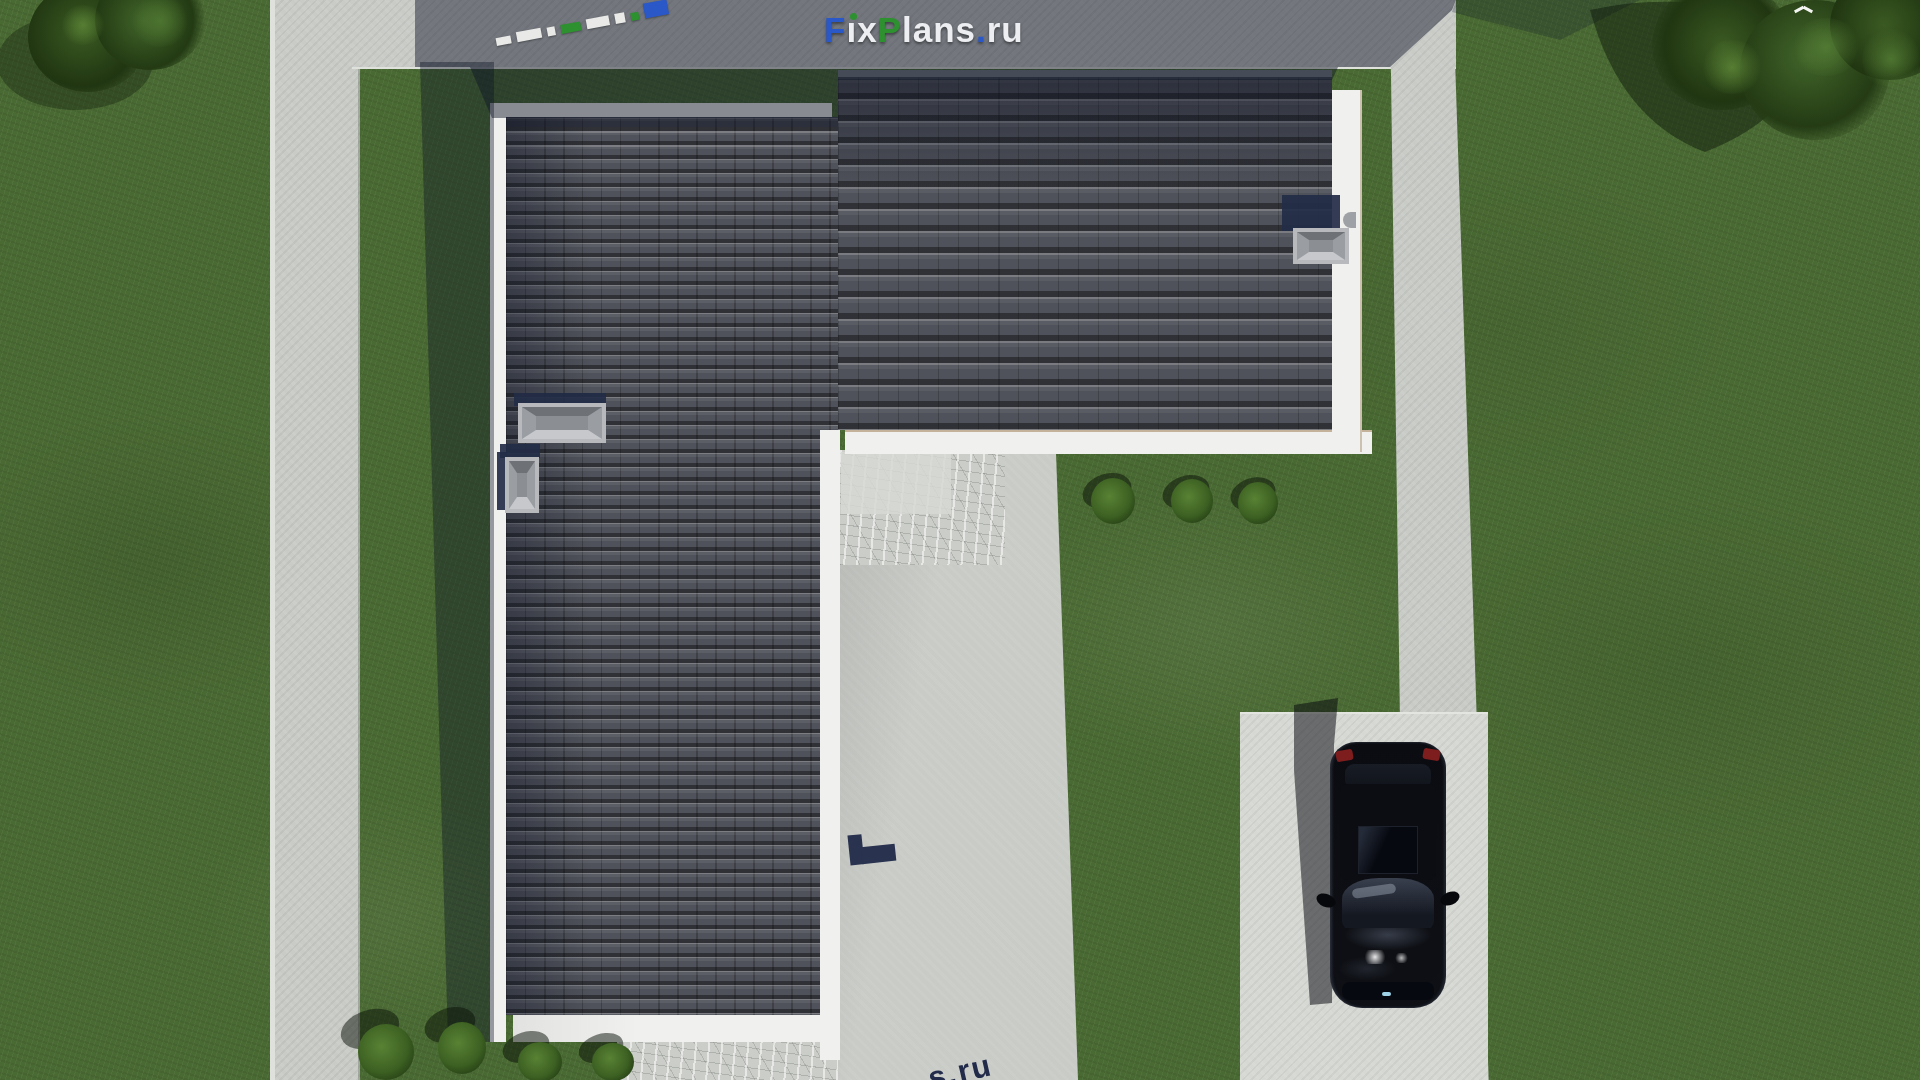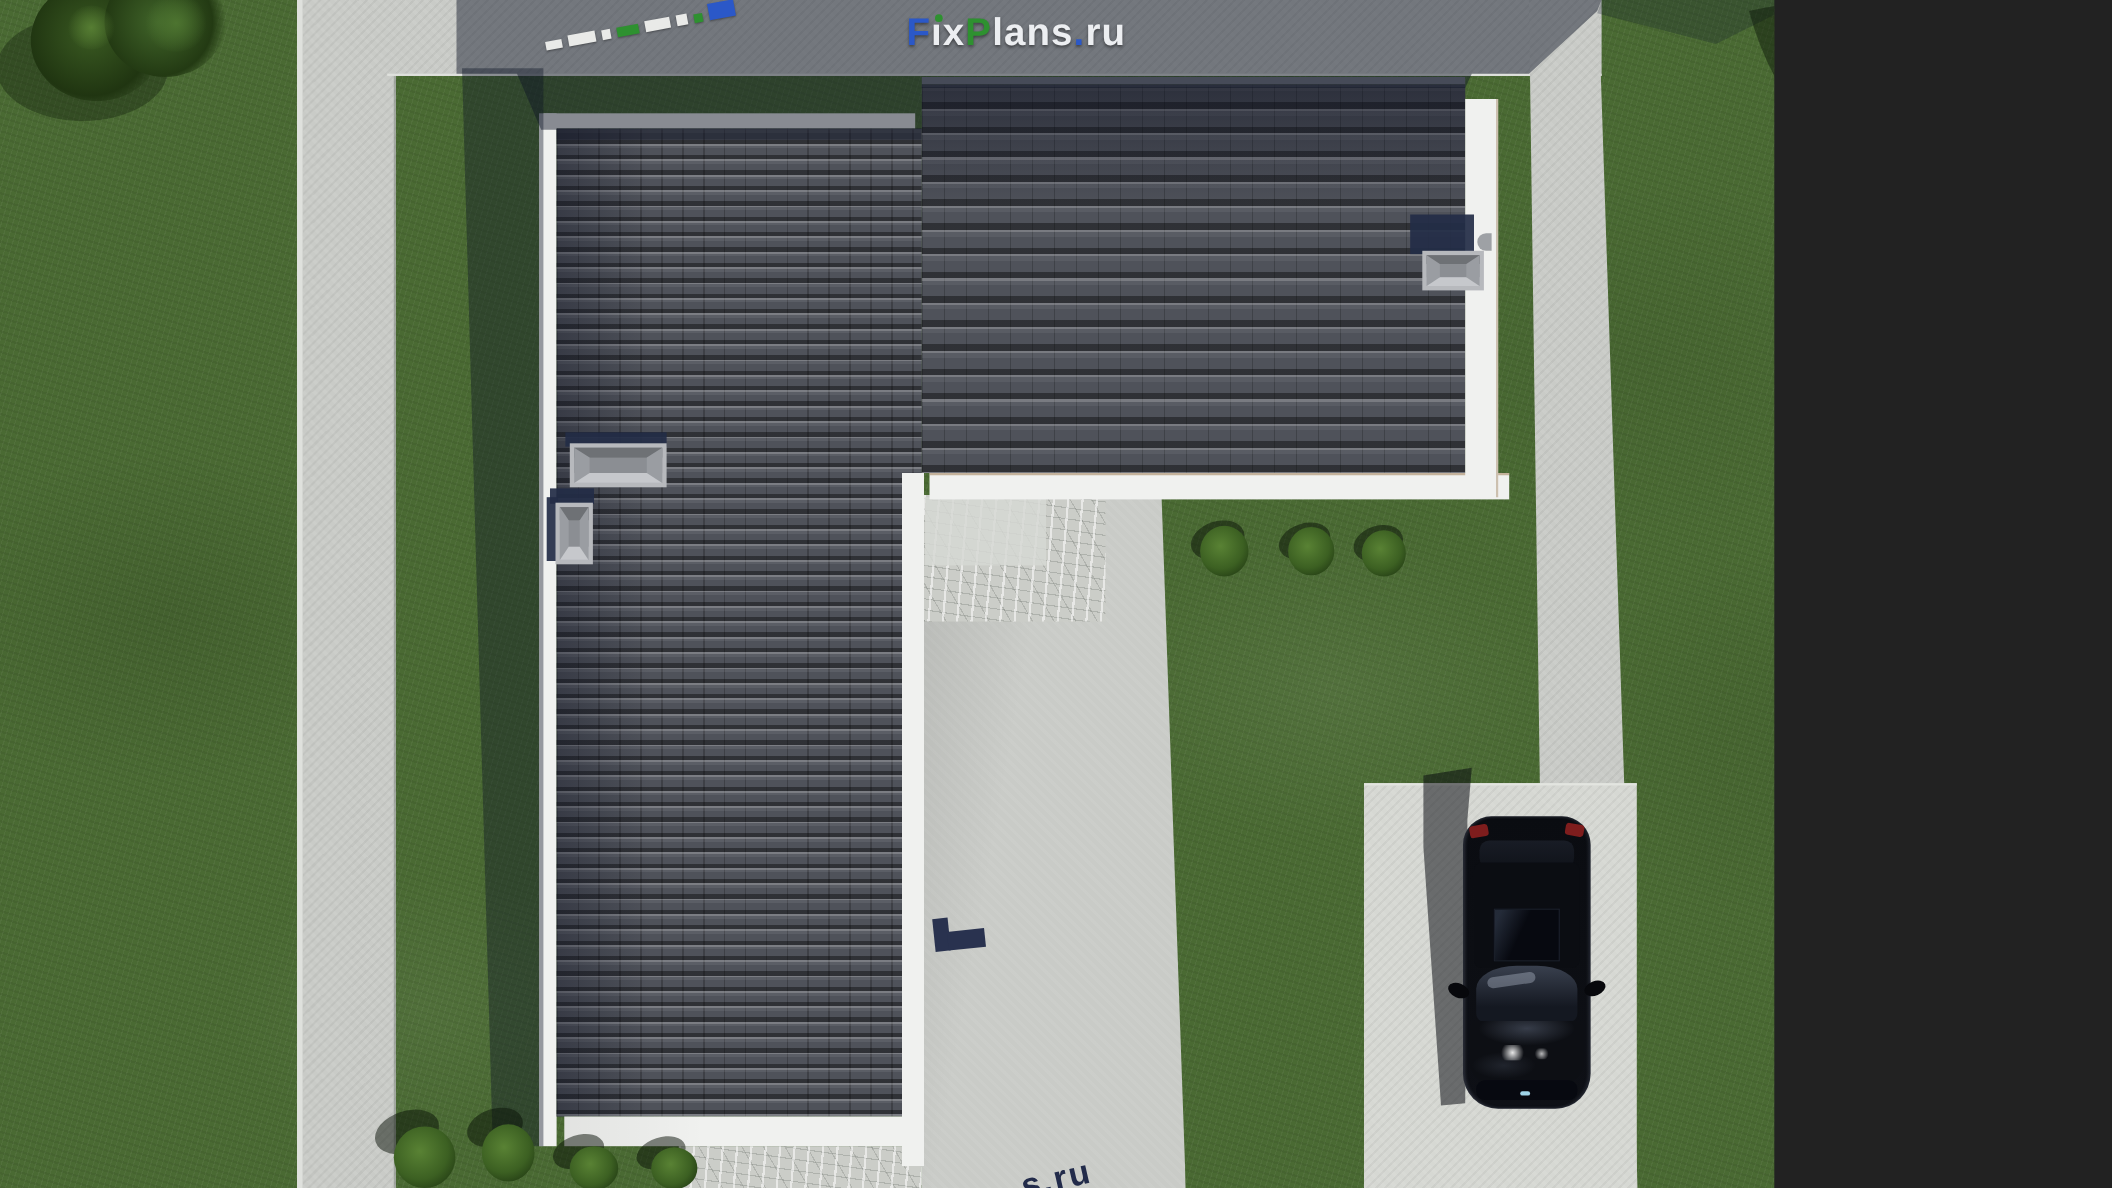--- a/index.html
+++ b/index.html
@@ -1,17 +1,17 @@
 <!DOCTYPE html>
 <html style="--grass: #4a6a33; --grass-dark: #2c4423; --concrete: #c9cbc7; --concrete-bright: #d6d8d3; --shadow-navy: #0d1326; --roof: #4f525a; --roof-gap: #383b43; --fascia: #f0f1ef; --vent-navy: #232c46; --car-black: #0b0d12; --brand-blue: #2b58c8; --brand-green: #2e9130; --watermark-navy: #222b4a;"><head>
 <meta charset="utf-8">
 <title>Site plan render</title>
 <style>
   html,body{margin:0;padding:0;background:#222;font-family:"Liberation Sans",sans-serif;}
-  #scene{position:relative;width:1577px;height:1080px;overflow:hidden;background:var(--grass,#4a6a33);padding-left:36px;}
+  #scene{position:relative;width:1920px;height:1080px;overflow:hidden;background:var(--grass,#4a6a33);}
   .a{position:absolute;}
   .grass-tex{background-image:
     repeating-linear-gradient(17deg, rgba(0,0,0,.06) 0 2px, transparent 2px 6px),
     repeating-linear-gradient(107deg, rgba(255,255,255,.045) 0 1px, transparent 1px 5px);}
   .conc{background-color:var(--concrete,#c9cbc7);background-image:
     repeating-linear-gradient(45deg, rgba(255,255,255,.05) 0 3px, transparent 3px 7px),
     repeating-linear-gradient(-45deg, rgba(0,0,0,.045) 0 2px, transparent 2px 6px);}
   .stone{background-color:#cbcdc8;background-image:
     repeating-linear-gradient(95deg, rgba(255,255,255,.55) 0 2px, transparent 2px 13px),
     repeating-linear-gradient(8deg, rgba(120,126,120,.35) 0 1px, transparent 1px 10px),

